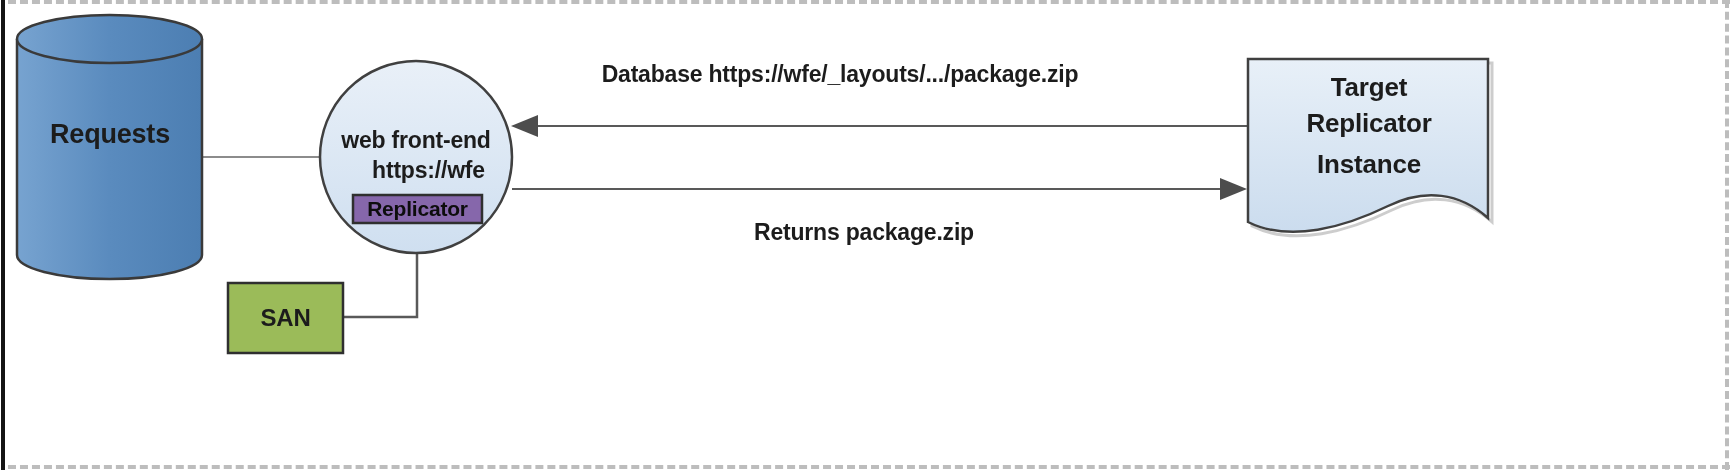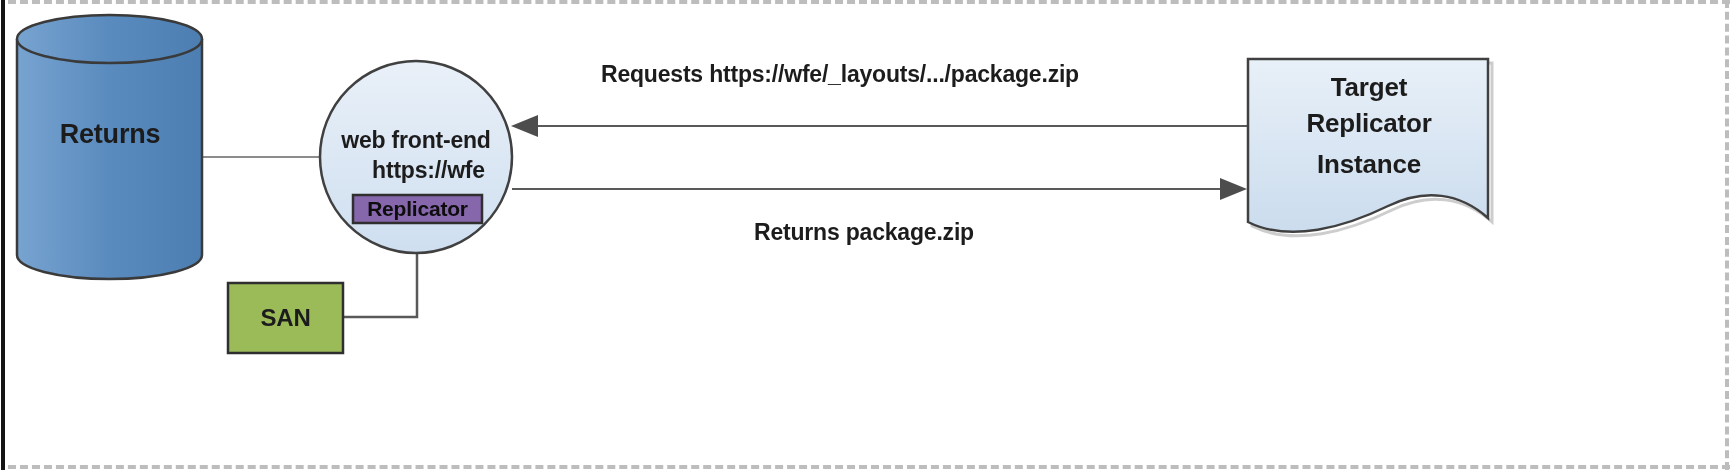--- a/index.html
+++ b/index.html
@@ -88,30 +88,30 @@
     <circle cx="416" cy="157" r="96" fill="url(#gradCircle)" stroke="#404040" stroke-width="2.5"></circle>
 
     <rect x="353" y="195" width="129" height="28" stroke="#2f2f2f" stroke-width="2.5" fill="#8667ab"></rect>
 
     <rect x="228" y="283" width="115" height="70" stroke="#2f2f2f" stroke-width="2.5" fill="#9bbb59"></rect>
 
     <path d="M1248,59 H1488 V218 C 1460,193 1425,188 1388,206 C 1345,227 1290,243 1248,222 Z" transform="translate(4,4)" fill="none" stroke="#bcbcbc" stroke-width="3" opacity="0.75"></path>
     <path d="M1248,59 H1488 V218 C 1460,193 1425,188 1388,206 C 1345,227 1290,243 1248,222 Z" fill="url(#gradDoc)" stroke="#404040" stroke-width="2.5"></path>
   </svg>
 
-  <div class="label db-label">Returns</div>
+  <div class="label db-label">Requests</div>
 
   <div class="label wfe-line1">web front-end</div>
   <div class="label wfe-line2">https://wfe</div>
 
   <div class="label badge-label">Replicator</div>
 
   <div class="label san-label">SAN</div>
 
-  <div class="label requests-label">Requests https://wfe/_layouts/.../package.zip</div>
+  <div class="label requests-label">Database https://wfe/_layouts/.../package.zip</div>
   <div class="label returns-label">Returns package.zip</div>
 
   <div class="label target-line1">Target</div>
   <div class="label target-line2">Replicator</div>
   <div class="label target-line3">Instance</div>
 
   <div class="frame-edge frame-top"></div>
   <div class="frame-edge frame-right"></div>
   <div class="frame-edge frame-bottom"></div>
   <div class="frame-edge frame-left"></div>

